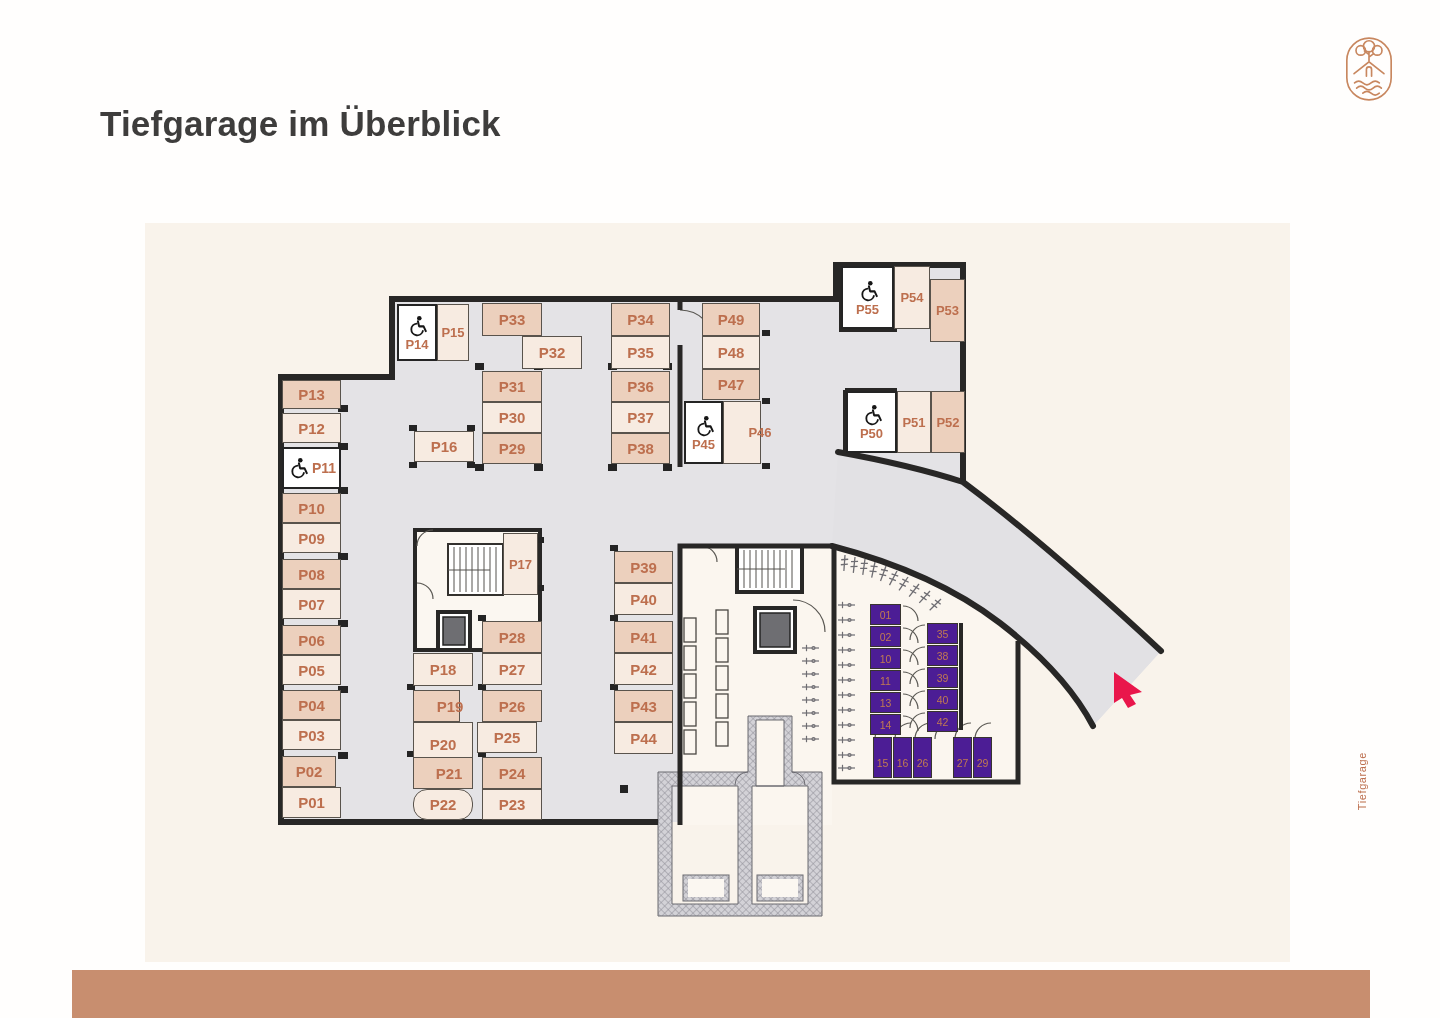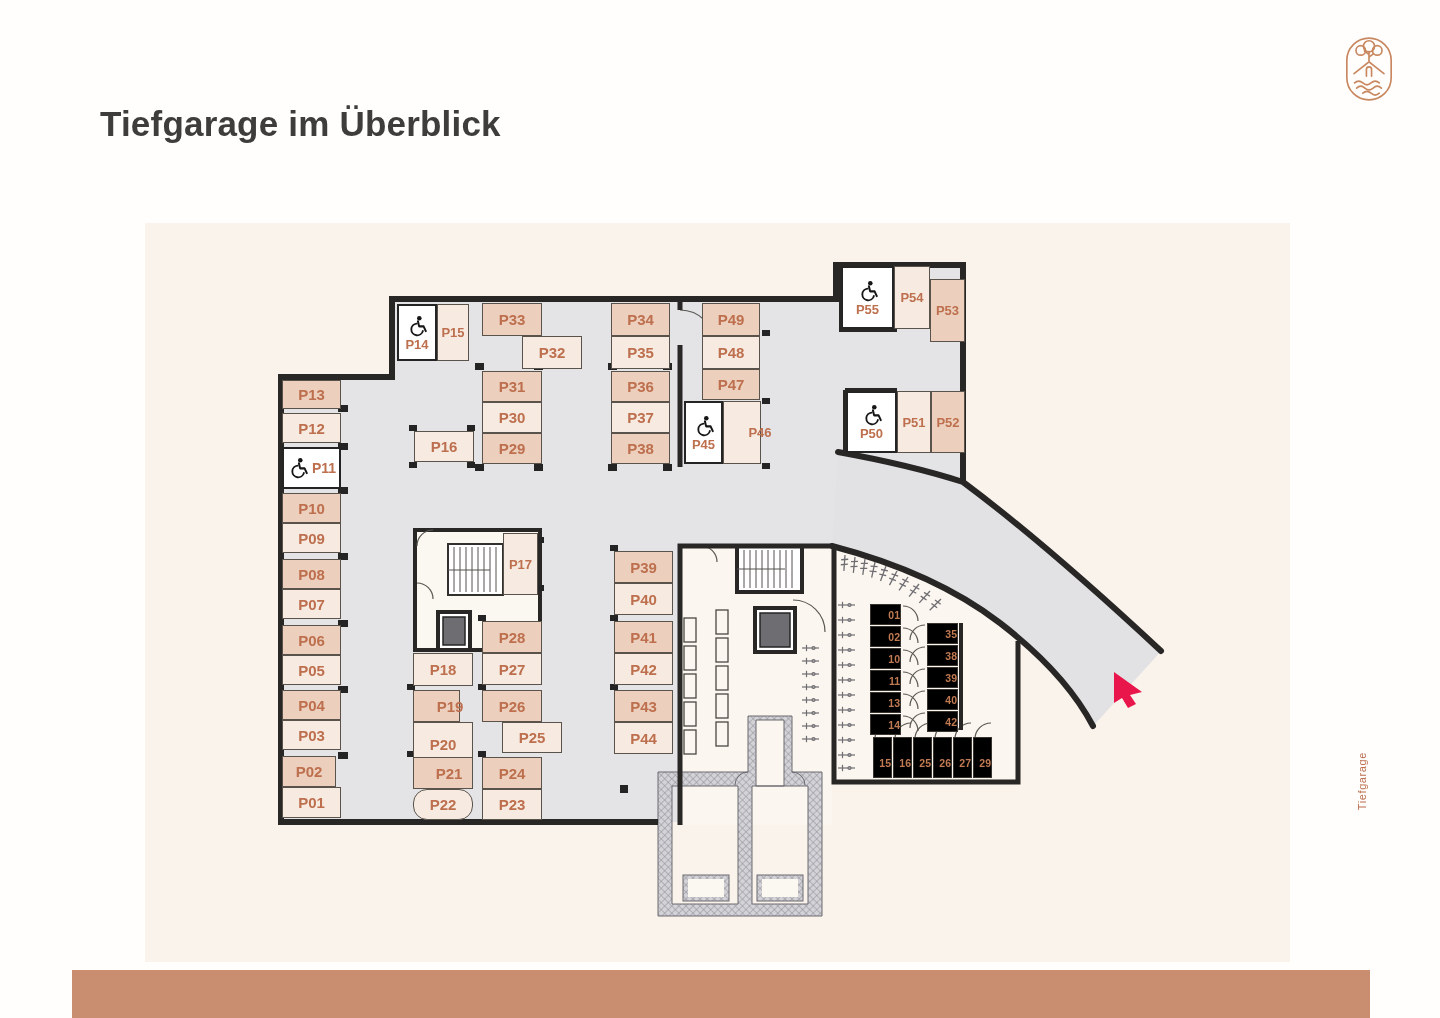--- a/index.html
+++ b/index.html
@@ -15,21 +15,21 @@
   .plan-panel{position:absolute;left:145px;top:223px;width:1145px;height:739px;background:var(--panel)}
   .plan-svg{position:absolute;left:0;top:0;width:1145px;height:739px}
   .layer{position:absolute;left:0;top:0;width:1145px;height:739px;pointer-events:none}
   .spot{position:absolute;display:flex;align-items:center;justify-content:center;border:1.4px solid #59534c;background:var(--spot-light);color:var(--accent);font-weight:700;font-size:15px;line-height:1}
   .spot.d{background:var(--spot-dark)}
   .spot.l{background:var(--spot-light)}
   .spot.w{background:#fff;border:2px solid #242424;flex-direction:column;gap:1px;font-size:13px}
   .spot.w.row{flex-direction:row;gap:3px;font-size:14px}
   .spot .wc{width:22px;height:22px}
   .spot.narrow{font-size:13px}
-  .room{position:absolute;display:flex;align-items:center;justify-content:flex-end;background:#000000;border:1.6px solid #38342f;color:#c07a52;font-weight:700;font-size:10.5px}
+  .room{position:absolute;display:flex;align-items:center;justify-content:center;background:#4c1d95;border:1.6px solid #38342f;color:#c07a52;font-weight:400;font-size:10.5px}
   .room.v{align-items:flex-end;padding-bottom:8px}
 </style>
 </head>
 <body>
 
 <h1 class="page-title">Tiefgarage im Überblick</h1>
 
 <svg class="brand-logo" viewBox="0 0 48 64" fill="none" stroke="#c8875f" stroke-width="1.6" stroke-linecap="round">
   <rect x="2.5" y="2" width="43" height="60" rx="21.5"></rect>
   <circle cx="16" cy="14" r="4.6"></circle>
@@ -269,21 +269,21 @@
       </div>
       <div class="room v" style="left: 728px; top: 514px; width: 19px; height: 41px;">
         <span>15</span>
       </div>
       <div class="room v" style="left: 748px; top: 514px; width: 19px; height: 41px;">
         <span>16</span>
       </div>
       <div class="room v" style="left: 768px; top: 514px; width: 19px; height: 41px;">
         <span>25</span>
       </div>
-      <div class="room v" style="left: 788px; top: 514px; width: 19px; height: 41px;">
+      <div class="room v" style="left: 768px; top: 514px; width: 19px; height: 41px;">
         <span>26</span>
       </div>
       <div class="room v" style="left: 808px; top: 514px; width: 19px; height: 41px;">
         <span>27</span>
       </div>
       <div class="room v" style="left: 828px; top: 514px; width: 19px; height: 41px;">
         <span>29</span>
       </div>
     </div>
   <div class="layer" id="spots-layer">
@@ -362,21 +362,21 @@
       </div>
       <div class="spot l" style="left: 268px; top: 566px; width: 60px; height: 31px; border-radius: 14px;">
         <span>P22</span>
       </div>
       <div class="spot l" style="left: 337px; top: 566px; width: 60px; height: 31px;">
         <span>P23</span>
       </div>
       <div class="spot d" style="left: 337px; top: 534px; width: 60px; height: 32px;">
         <span>P24</span>
       </div>
-      <div class="spot l" style="left: 357px; top: 499px; width: 60px; height: 31px;">
+      <div class="spot l" style="left: 332px; top: 499px; width: 60px; height: 31px;">
         <span>P25</span>
       </div>
       <div class="spot d" style="left: 337px; top: 467px; width: 60px; height: 32px;">
         <span>P26</span>
       </div>
       <div class="spot l" style="left: 337px; top: 430px; width: 60px; height: 32px;">
         <span>P27</span>
       </div>
       <div class="spot d" style="left: 337px; top: 398px; width: 60px; height: 32px;">
         <span>P28</span>

